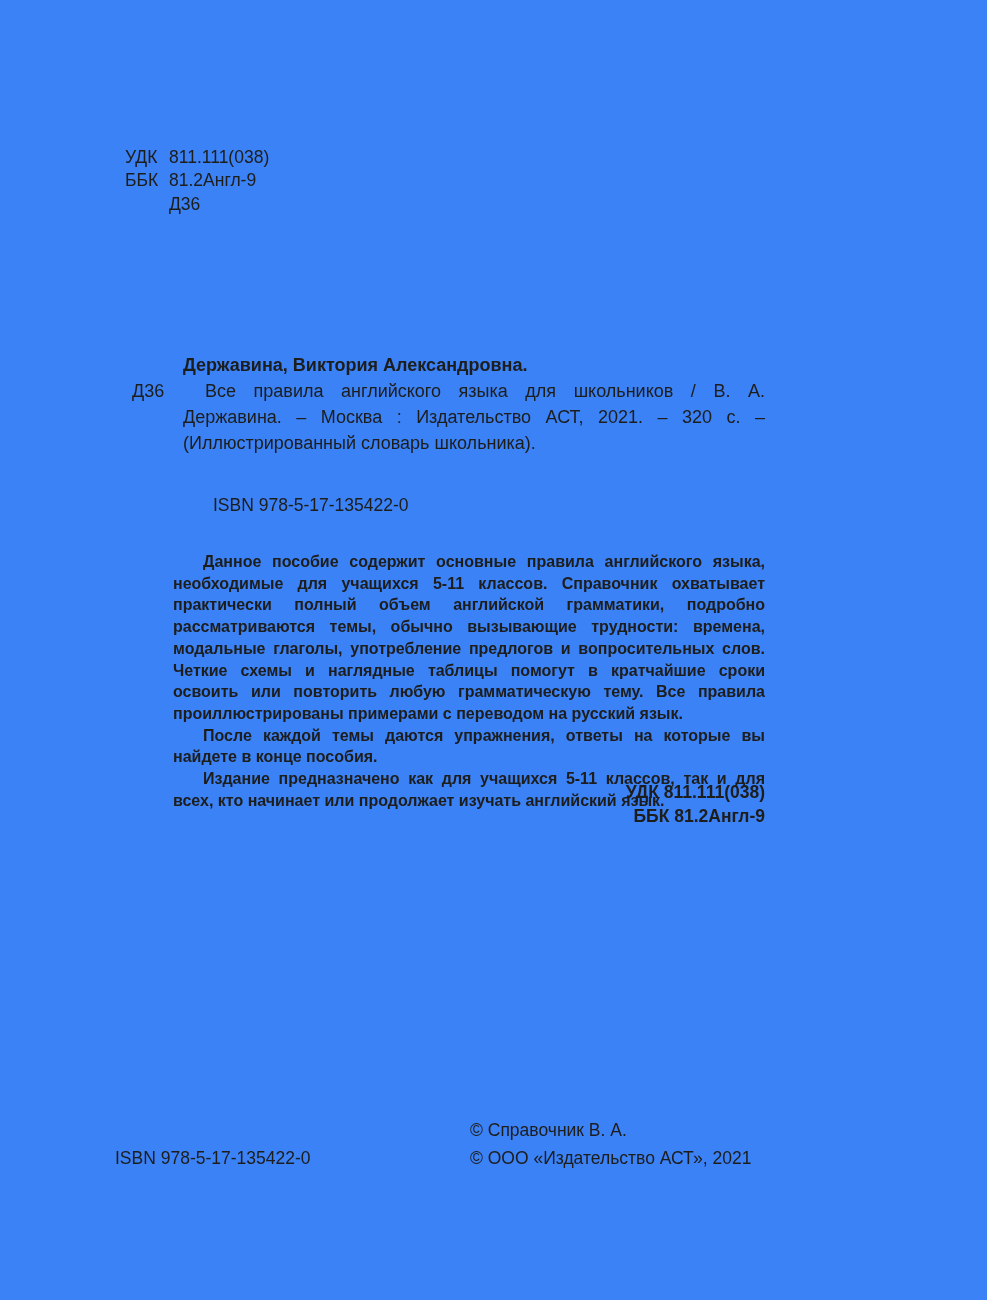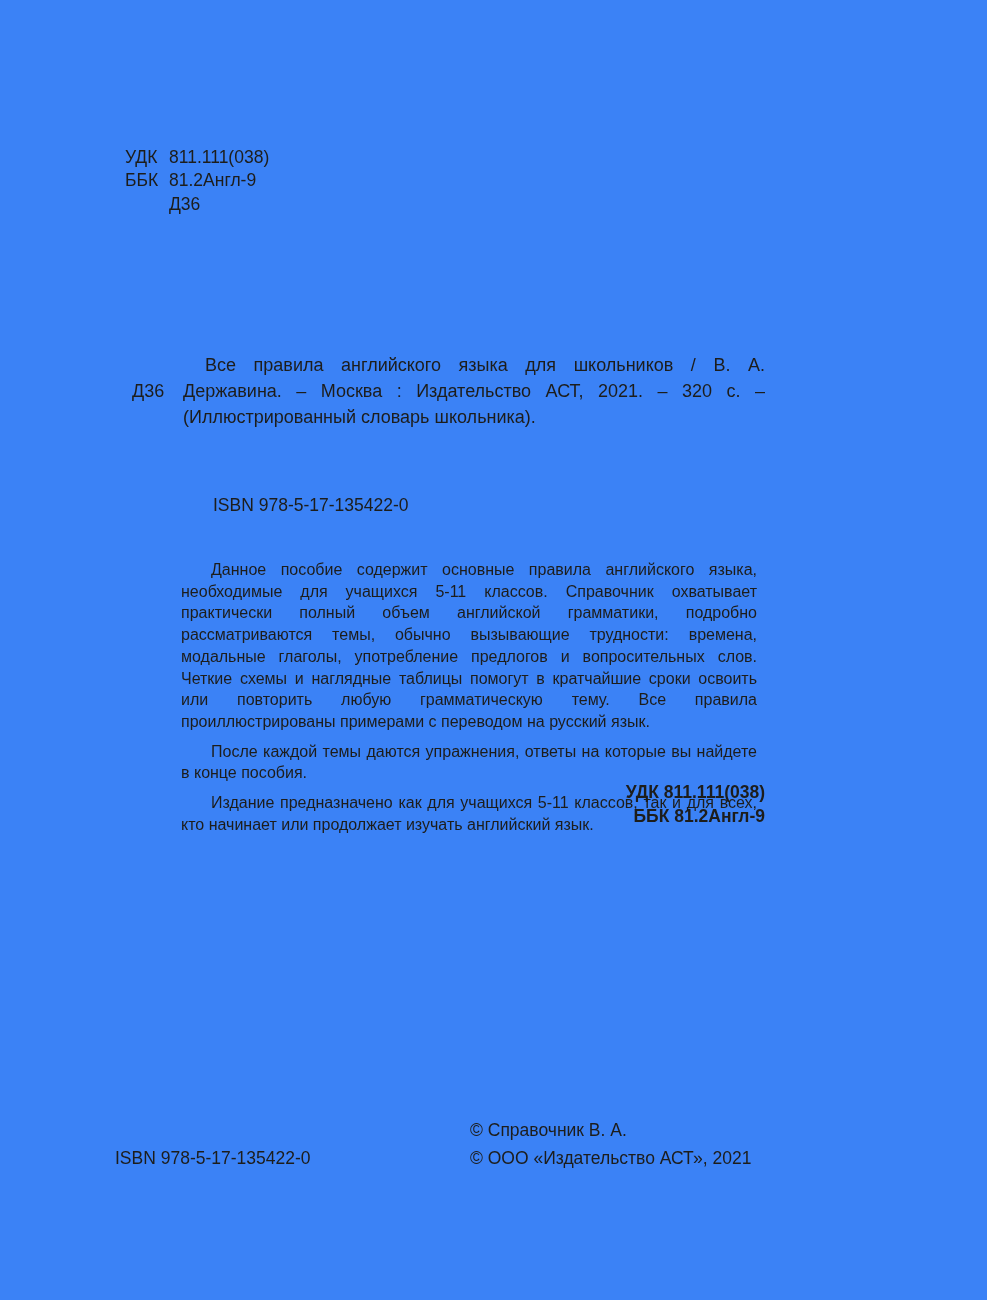--- a/index.html
+++ b/index.html
@@ -68,23 +68,24 @@
   
   .annotation {
     position: absolute;
     left: 173px;
     top: 551px;
     width: 592px;
     font-size: 16px;
     line-height: 21.7px;
   }
   .annotation p {
-    margin: 8px;
+    margin: 0;
     text-indent: 30px;
     text-align: justify;
+    font-weight: bold;
   }
 
   
   .codes-right {
     position: absolute;
     left: 173px;
     top: 780px;
     width: 592px;
     text-align: right;
     font-weight: bold;
@@ -122,20 +123,21 @@
       <span class="code-label">ББК</span>
       <span class="code-value">81.2Англ-9</span>
     </div>
     <div class="code-row">
       <span class="code-label"></span>
       <span class="code-value">Д36</span>
     </div>
   </div>
 
   <div class="catalog-entry">
+    <div class="author-name">Державина, Виктория Александровна.</div>
     <span class="entry-code">Д36</span>
     <p class="entry-text">Все правила английского языка для школьников / В. А. Державина. – Москва : Издательство АСТ, 2021. – 320 с. – (Иллюстрированный словарь школьника).</p>
   </div>
 
   <div class="isbn-mid">ISBN 978-5-17-135422-0</div>
 
   <div class="annotation">
     <p>Данное пособие содержит основные правила английского языка, необходимые для учащихся 5-11 классов. Справочник охватывает практически полный объем английской грамматики, подробно рассматриваются темы, обычно вызывающие трудности: времена, модальные глаголы, употребление предлогов и вопросительных слов. Четкие схемы и наглядные таблицы помогут в кратчайшие сроки освоить или повторить любую грамматическую тему. Все правила проиллюстрированы примерами с переводом на русский язык.</p>
     <p>После каждой темы даются упражнения, ответы на которые вы найдете в конце пособия.</p>
     <p>Издание предназначено как для учащихся 5-11 классов, так и для всех, кто начинает или продолжает изучать английский язык.</p>

